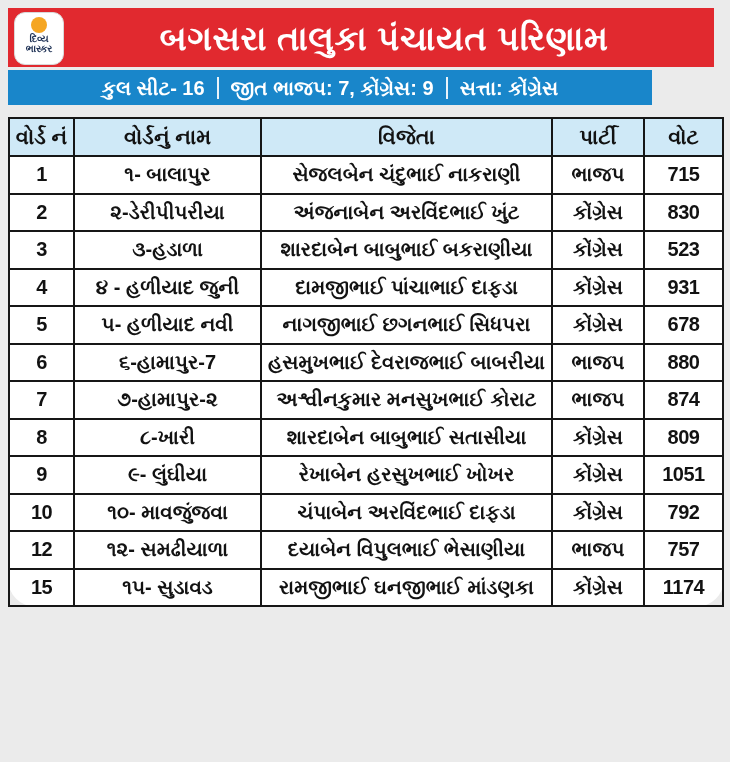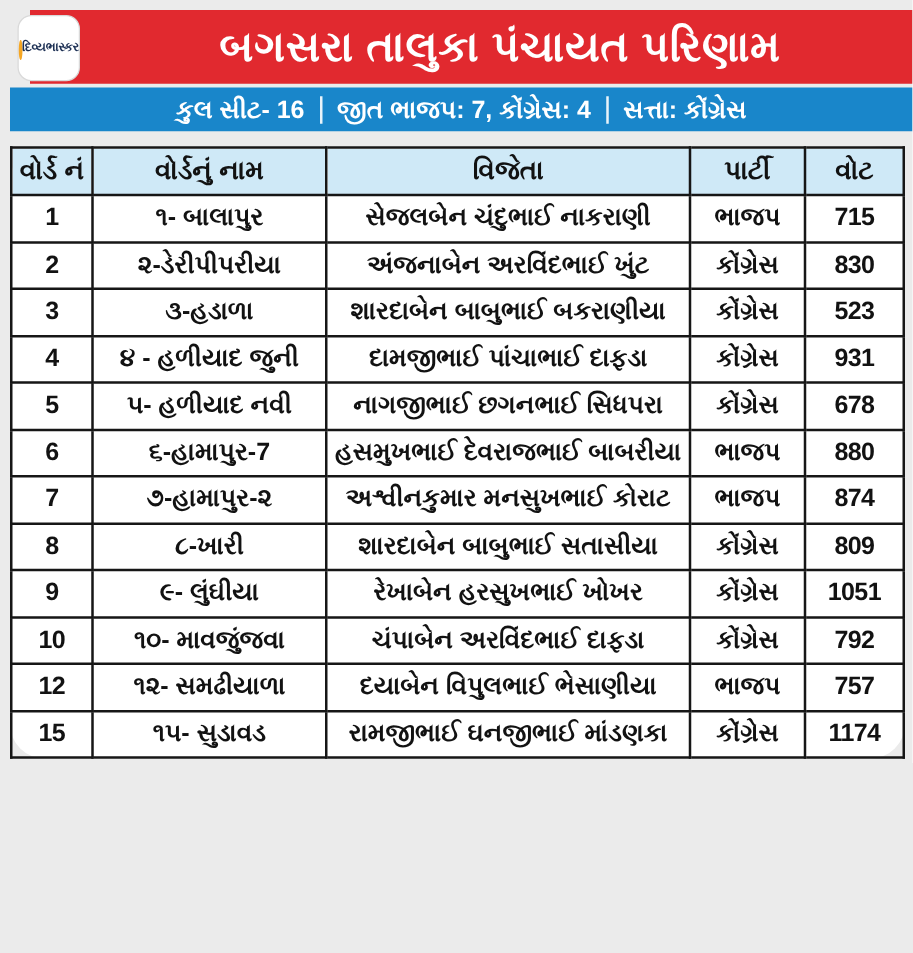--- a/index.html
+++ b/index.html
@@ -16,47 +16,47 @@
   html,body{width:730px;height:762px;overflow:hidden;}
   body{
     background:var(--page-bg);
     font-family:"Liberation Sans","DejaVu Sans",sans-serif;
     color:var(--text-black);
   }
   .canvas{position:relative;width:730px;height:762px;}
 
   
   .red-banner{
-    position:absolute;left:24px;top:8px;width:706px;height:59px;
+    position:absolute;left:8px;top:8px;width:706px;height:59px;
     background:var(--banner-red);
     display:flex;align-items:center;justify-content:center;
   }
   .red-banner .title{
     color:#ffffff;font-weight:700;font-size:34px;line-height:1;
     padding-left:46px;letter-spacing:.5px;white-space:nowrap;
   }
 
   
   .logo-badge{
     position:absolute;left:14px;top:12px;width:50px;height:53px;
     background:#ffffff;border-radius:11px;border:1px solid #d9d9d9;
-    display:flex;flex-direction:row;align-items:center;z-index:2;
+    display:flex;flex-direction:column;align-items:center;z-index:2;
   }
   .logo-sun{
     width:16px;height:16px;border-radius:50%;
     background:var(--logo-orange);margin-top:4px;margin-bottom:1px;
   }
   .logo-text{
     color:var(--logo-navy);font-weight:700;font-size:10px;line-height:10px;
     text-align:center;letter-spacing:-0.3px;
   }
 
   
   .blue-banner{
-    position:absolute;left:8px;top:70px;width:722px;height:35px;
+    position:absolute;left:8px;top:70px;width:644px;height:35px;
     background:var(--banner-blue);
     display:flex;align-items:center;justify-content:center;
   }
   .blue-banner .seg{
     color:#ffffff;font-weight:700;font-size:20px;line-height:1;white-space:nowrap;
   }
   .blue-banner .divider{
     display:inline-block;width:2px;height:22px;margin:0 12px;
     background:rgba(255,255,255,.9);
   }
@@ -95,21 +95,21 @@
 
   <div class="logo-badge">
     <div class="logo-sun"></div>
     <div class="logo-text">દિવ્ય</div>
     <div class="logo-text">ભાસ્કર</div>
   </div>
 
   <div class="blue-banner">
     <span class="seg">કુલ સીટ- 16</span>
     <span class="divider"></span>
-    <span class="seg">જીત ભાજપ: 7, કોંગ્રેસ: 4</span>
+    <span class="seg">જીત ભાજપ: 7, કોંગ્રેસ: 9</span>
     <span class="divider"></span>
     <span class="seg">સત્તા: કોંગ્રેસ</span>
   </div>
 
   <table class="results">
     <colgroup>
       <col class="c-no">
         <col class="c-ward">
         <col class="c-winner">
         <col class="c-party">

